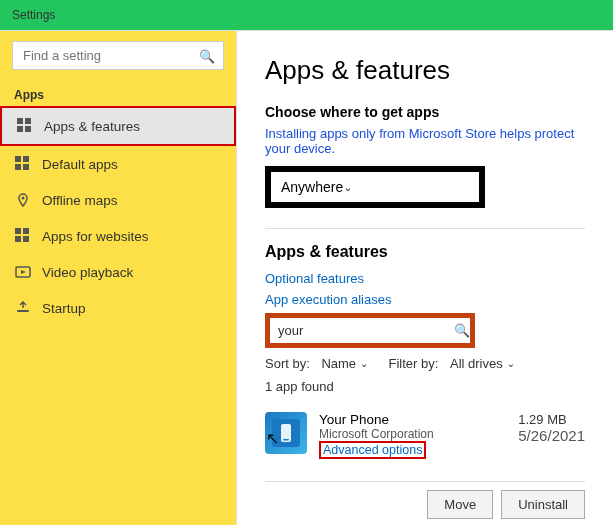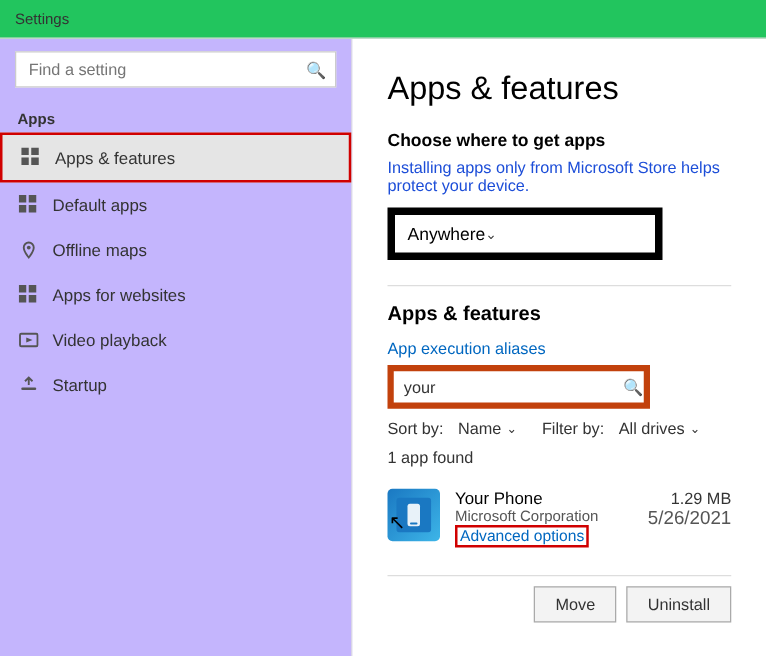--- a/index.html
+++ b/index.html
@@ -20,22 +20,22 @@
       color: #333;
       border-bottom: 1px solid #ddd;
     }
     .main-container {
       display: flex;
       flex: 1;
       overflow: hidden;
     }
     
     .sidebar {
-      width: 282px;
-      background: #c4b5fd;
+      width: 237px;
+      background: #fde047;
       display: flex;
       flex-direction: column;
       padding: 0;
       border-right: 1px solid #e0e0e0;
       flex-shrink: 0;
     }
     .sidebar-search {
       margin: 10px 12px;
       position: relative;
     }
@@ -231,21 +231,20 @@
     .app-advanced-link {
       font-size: 12.5px;
       color: #0067c0;
       cursor: pointer;
       text-decoration: none;
       border: 2px solid #d00000;
       padding: 0 2px;
       display: inline-block;
     }
     .app-size-date {
-      text-align: right;
       font-size: 12px;
       color: #333;
     }
     .app-size {
       font-size: 13px;
     }
     .app-date {
       font-size: 15px;
       color: #555;
     }
@@ -368,20 +367,21 @@
     <div class="dropdown-container">
       <div class="dropdown-select">
         <span>Anywhere</span>
         <span class="chevron">⌄</span>
       </div>
     </div>
 
     <hr class="divider">
 
     <div class="apps-features-section-title">Apps &amp; features</div>
+    <a class="link-text">Optional features</a>
     <a class="link-text">App execution aliases</a>
 
 
     <div class="app-search-box">
       <input type="text" value="your" style="">
       <span class="search-icon">🔍</span>
     </div>
 
     <div class="sort-filter-row">
       <div class="sort-filter-item">

